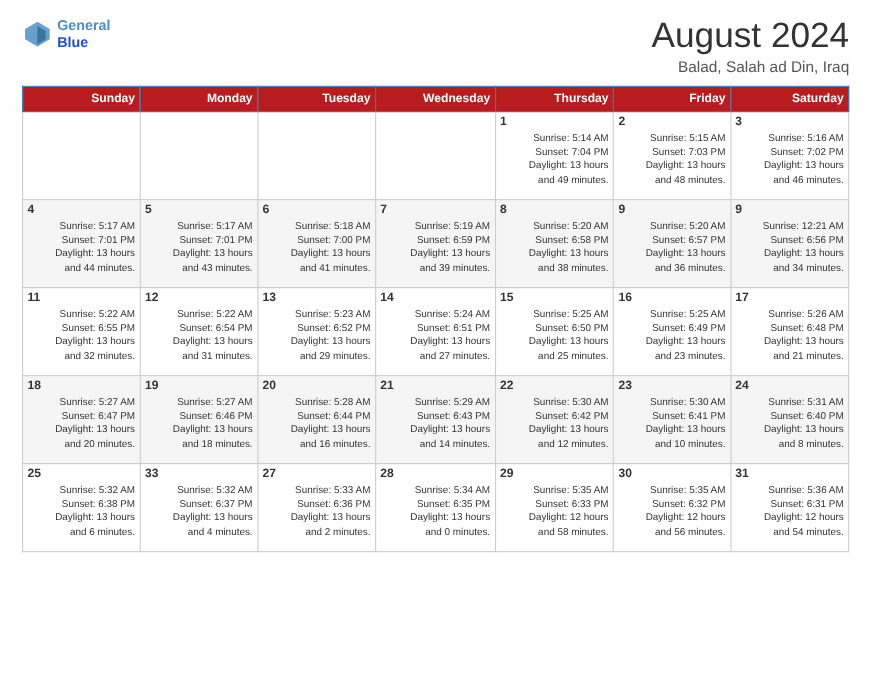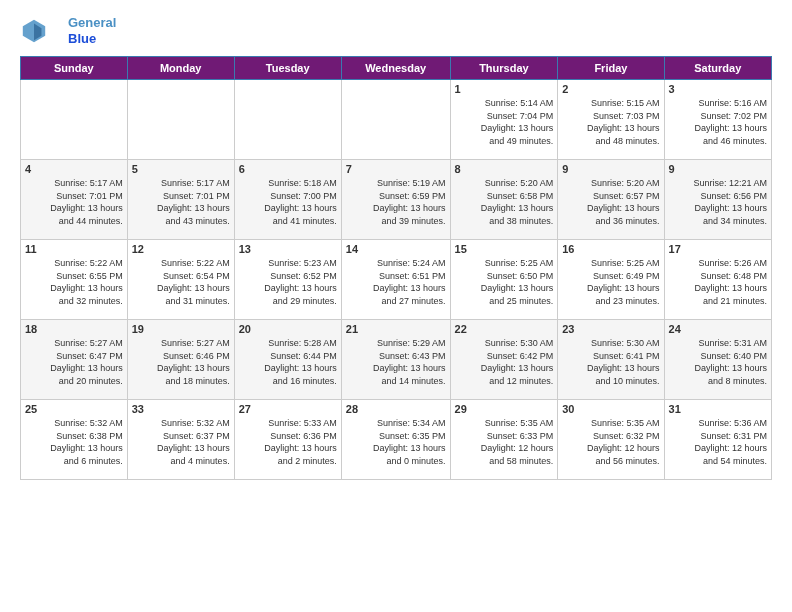--- a/index.html
+++ b/index.html
@@ -17,21 +17,21 @@
     }
     .header {
       display: flex;
       justify-content: space-between;
       align-items: flex-start;
       margin-bottom: 10px;
     }
     .logo {
       display: flex;
       align-items: center;
-      gap: 20px;
+      gap: 4px;
     }
     .logo-text {
       font-size: 13px;
       font-weight: bold;
       color: #333;
       line-height: 1.2;
     }
     .logo-text span {
       color: #4a90c4;
     }
@@ -52,24 +52,24 @@
       font-size: 14px;
       color: #555;
       margin-top: 2px;
     }
     .calendar {
       width: 100%;
       border-collapse: collapse;
       font-size: 9.5px;
     }
     .calendar thead th {
-      background: #701a75;
+      background: #b91c1c;
       color: #fff;
       padding: 5px 4px;
-      text-align: center;
+      text-align: right;
       font-size: 11px;
       font-weight: bold;
       border: 1px solid #3a7ab0;
     }
     .calendar tbody td {
       border: 1px solid #ccc;
       vertical-align: top;
       padding: 3px 4px;
       width: 113px;
       height: 80px;
@@ -105,20 +105,24 @@
     <div class="logo">
       <svg class="logo-icon" viewBox="0 0 30 30">
         <polygon points="15,3 27,10 27,20 15,27 3,20 3,10" fill="#4a90c4" opacity="0.85"></polygon>
         <polygon points="15,7 23,12 23,20 15,25" fill="#2a6090" opacity="0.7"></polygon>
       </svg>
       <div class="logo-text">
         <div><span>General</span></div>
         <div><span style="color:#1d4ed8;">Blue</span></div>
       </div>
     </div>
+    <div class="title-block">
+      <div class="main-title">August 2024</div>
+      <div class="subtitle">Balad, Salah ad Din, Iraq</div>
+    </div>
   </div>
 
   <table class="calendar">
     <thead>
       <tr>
       <th>Sunday</th>
           <th>Monday</th>
           <th>Tuesday</th>
           <th>Wednesday</th>
           <th>Thursday</th>

